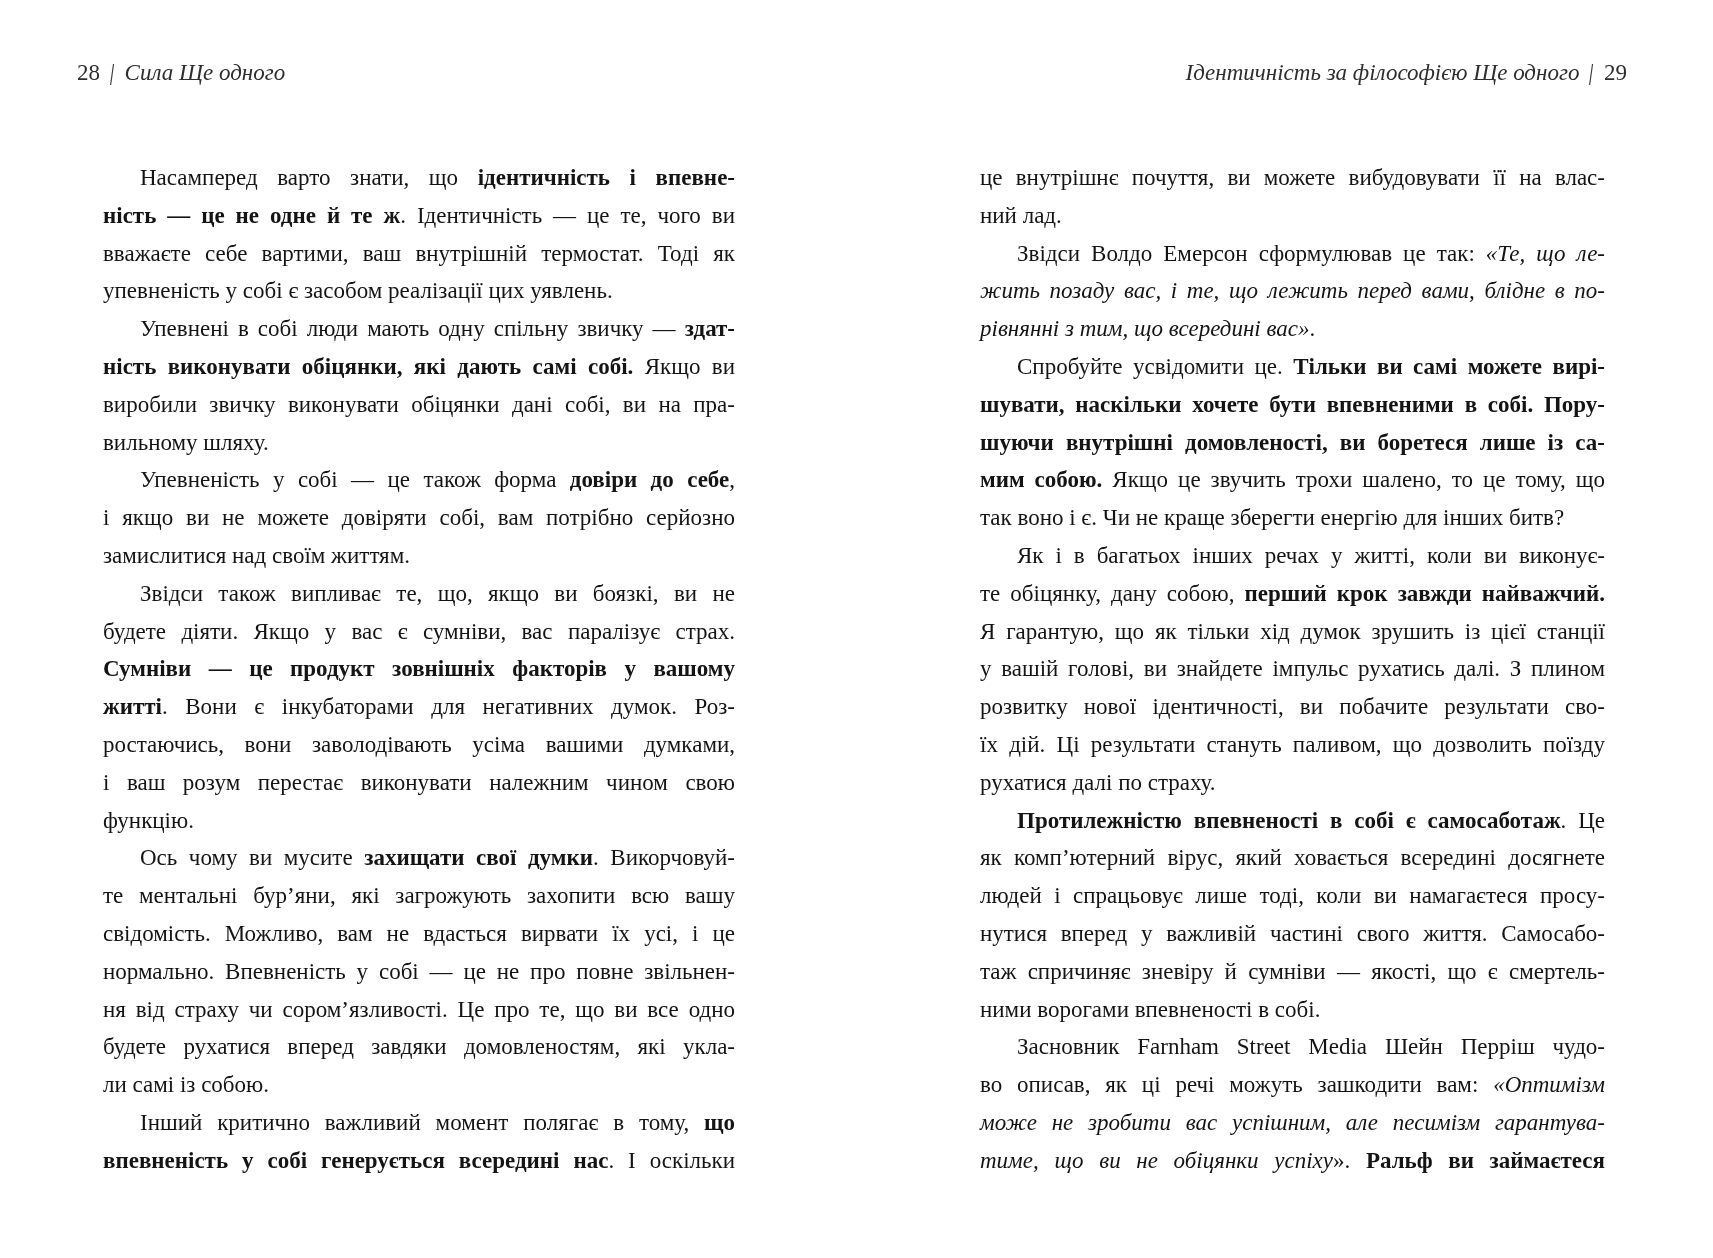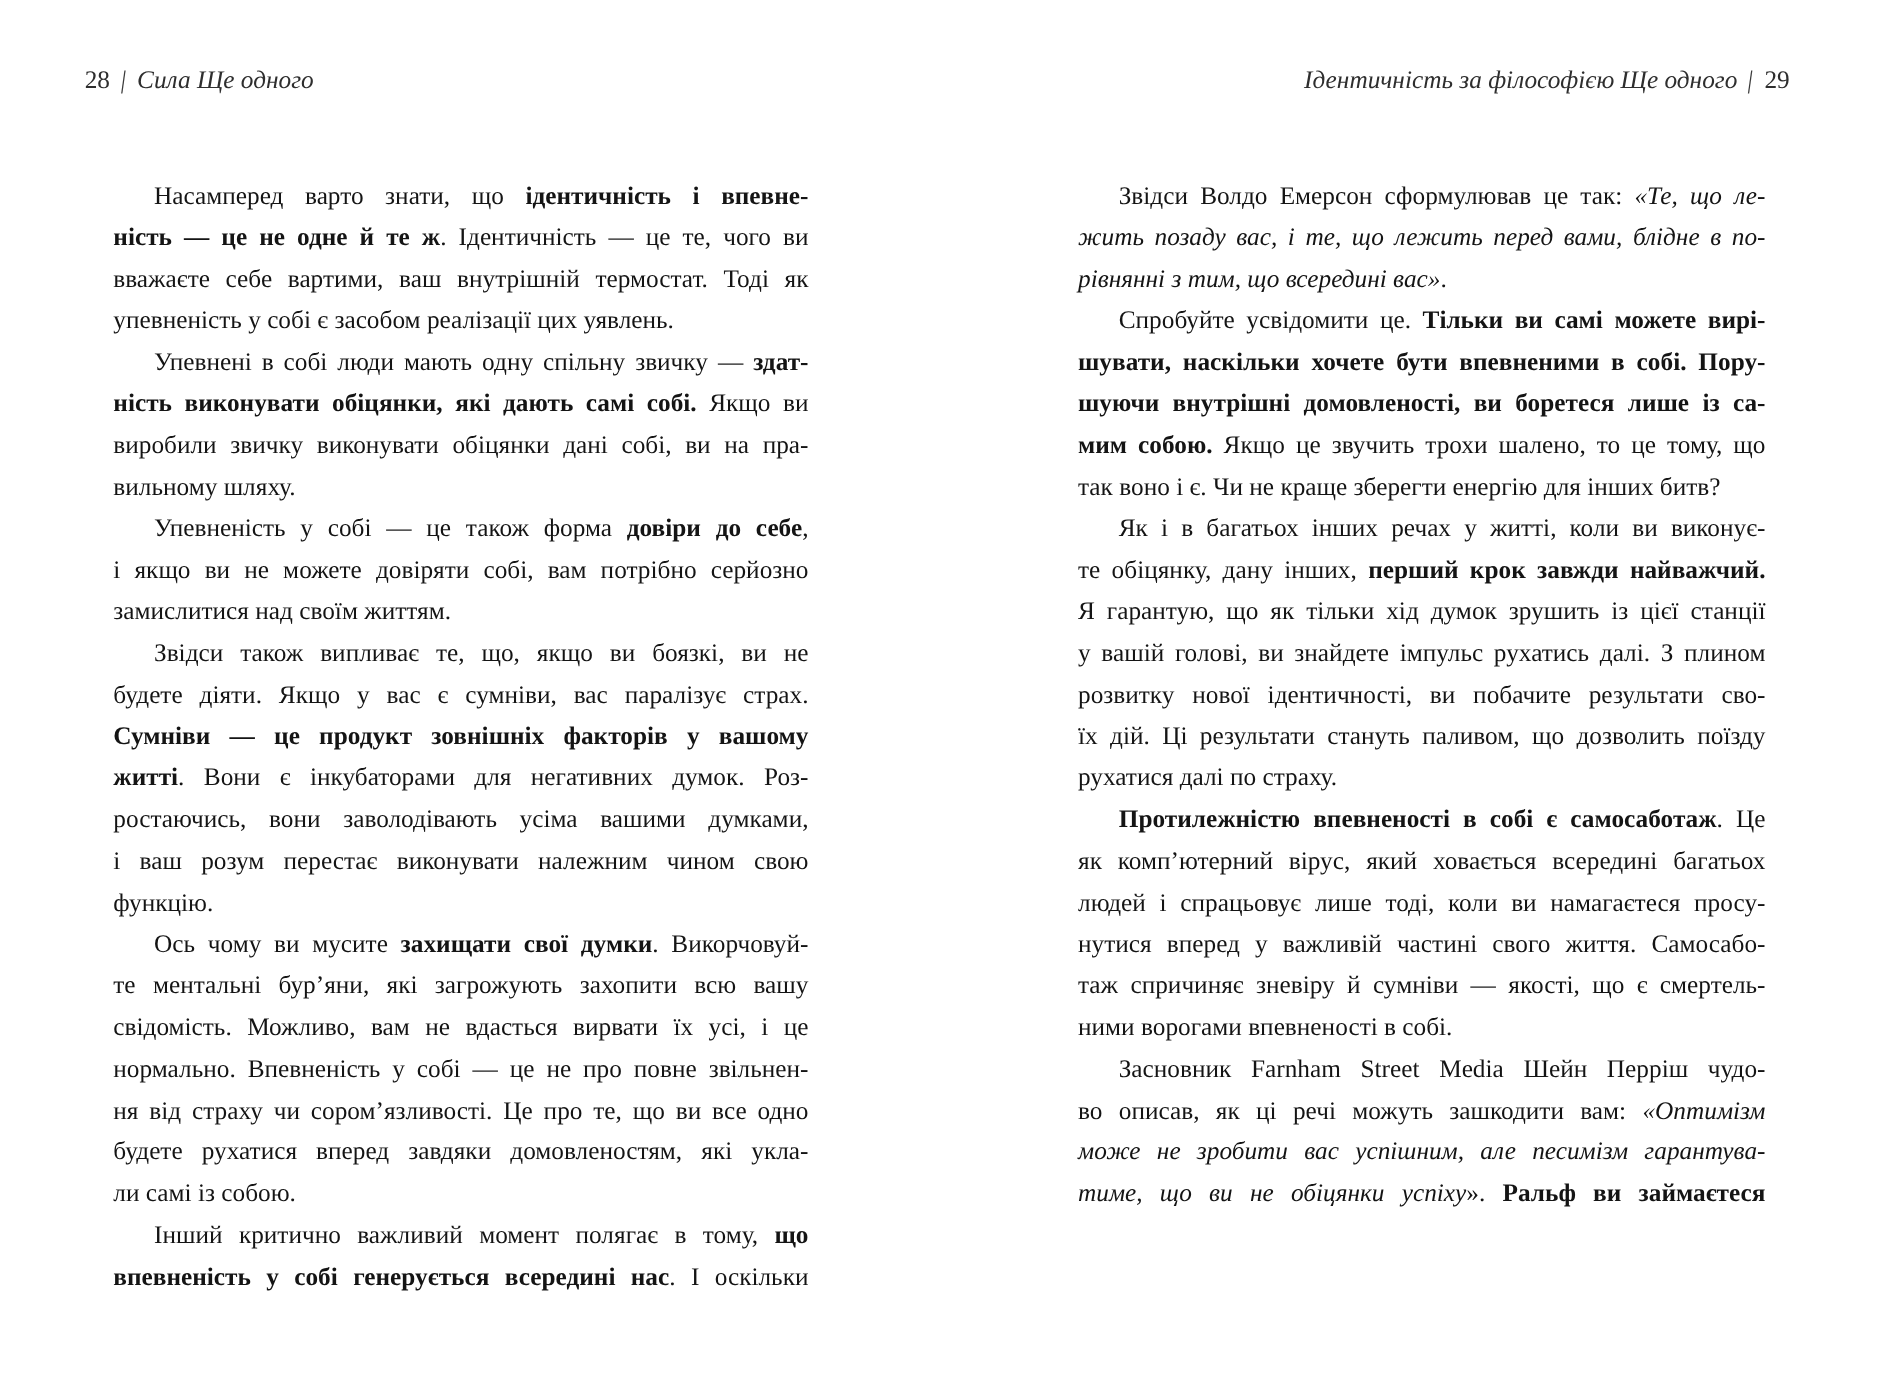--- a/index.html
+++ b/index.html
@@ -95,43 +95,47 @@
         <div class="line fill"><span>будете рухатися вперед завдяки домовленостям, які укла-</span></div>
         <div class="line"><span>ли самі із собою.</span></div>
       </div>
       <div class="para">
         <div class="line fill indent"><span>Інший критично важливий момент полягає в тому, </span><span class="b">що</span></div>
         <div class="line fill"><span class="b">впевненість у собі генерується всередині нас</span><span>. І оскільки</span></div>
       </div>
     </div>
   <div class="page-body" id="body-right">
       <div class="para">
+        <div class="line fill"><span>це внутрішнє почуття, ви можете вибудовувати її на влас-</span></div>
+        <div class="line"><span>ний лад.</span></div>
+      </div>
+      <div class="para">
         <div class="line fill indent"><span>Звідси Волдо Емерсон сформулював це так: </span><span class="i">«Те, що ле-</span></div>
         <div class="line fill"><span class="i">жить позаду вас, і те, що лежить перед вами, блідне в по-</span></div>
         <div class="line"><span class="i">рівнянні з тим, що всередині вас»</span><span>.</span></div>
       </div>
       <div class="para">
         <div class="line fill indent"><span>Спробуйте усвідомити це. </span><span class="b">Тільки ви самі можете вирі-</span></div>
         <div class="line fill"><span class="b">шувати, наскільки хочете бути впевненими в собі. Пору-</span></div>
         <div class="line fill"><span class="b">шуючи внутрішні домовленості, ви боретеся лише із са-</span></div>
         <div class="line fill"><span class="b">мим собою.</span><span> Якщо це звучить трохи шалено, то це тому, що</span></div>
         <div class="line"><span>так воно і є. Чи не краще зберегти енергію для інших битв?</span></div>
       </div>
       <div class="para">
         <div class="line fill indent"><span>Як і в багатьох інших речах у житті, коли ви виконує-</span></div>
-        <div class="line fill"><span>те обіцянку, дану інших, </span><span class="b">перший крок завжди найважчий.</span></div>
+        <div class="line fill"><span>те обіцянку, дану собою, </span><span class="b">перший крок завжди найважчий.</span></div>
         <div class="line fill"><span>Я гарантую, що як тільки хід думок зрушить із цієї станції</span></div>
         <div class="line fill"><span>у вашій голові, ви знайдете імпульс рухатись далі. З плином</span></div>
         <div class="line fill"><span>розвитку нової ідентичності, ви побачите результати сво-</span></div>
         <div class="line fill"><span>їх дій. Ці результати стануть паливом, що дозволить поїзду</span></div>
         <div class="line"><span>рухатися далі по страху.</span></div>
       </div>
       <div class="para">
         <div class="line fill indent"><span class="b">Протилежністю впевненості в собі є самосаботаж</span><span>. Це</span></div>
-        <div class="line fill"><span>як комп’ютерний вірус, який ховається всередині багатьох</span></div>
+        <div class="line fill"><span>як комп’ютерний вірус, який ховається всередині досягнете</span></div>
         <div class="line fill"><span>людей і спрацьовує лише тоді, коли ви намагаєтеся просу-</span></div>
         <div class="line fill"><span>нутися вперед у важливій частині свого життя. Самосабо-</span></div>
         <div class="line fill"><span>таж спричиняє зневіру й сумніви — якості, що є смертель-</span></div>
         <div class="line"><span>ними ворогами впевненості в собі.</span></div>
       </div>
       <div class="para">
         <div class="line fill indent"><span>Засновник Farnham Street Media Шейн Перріш чудо-</span></div>
         <div class="line fill"><span>во описав, як ці речі можуть зашкодити вам: </span><span class="i">«Оптимізм</span></div>
         <div class="line fill"><span class="i">може не зробити вас успішним, але песимізм гарантува-</span></div>
         <div class="line fill"><span class="i">тиме, що ви не обіцянки успіху</span><span>». </span><span class="b">Ральф ви займаєтеся</span></div>

